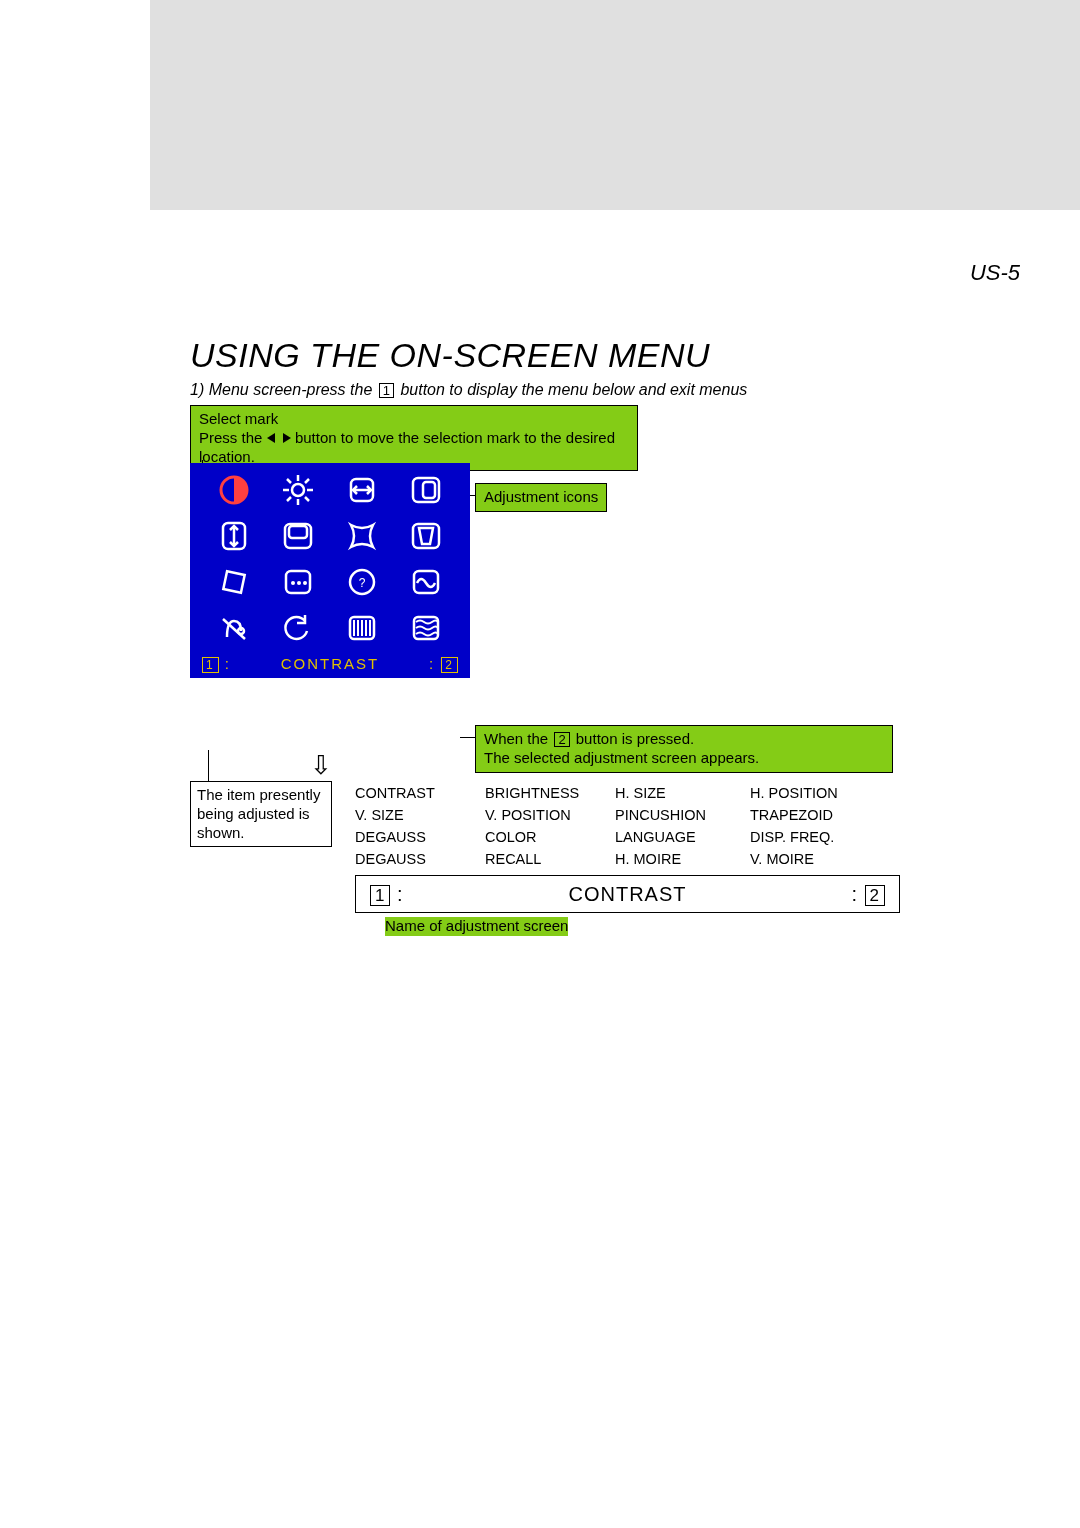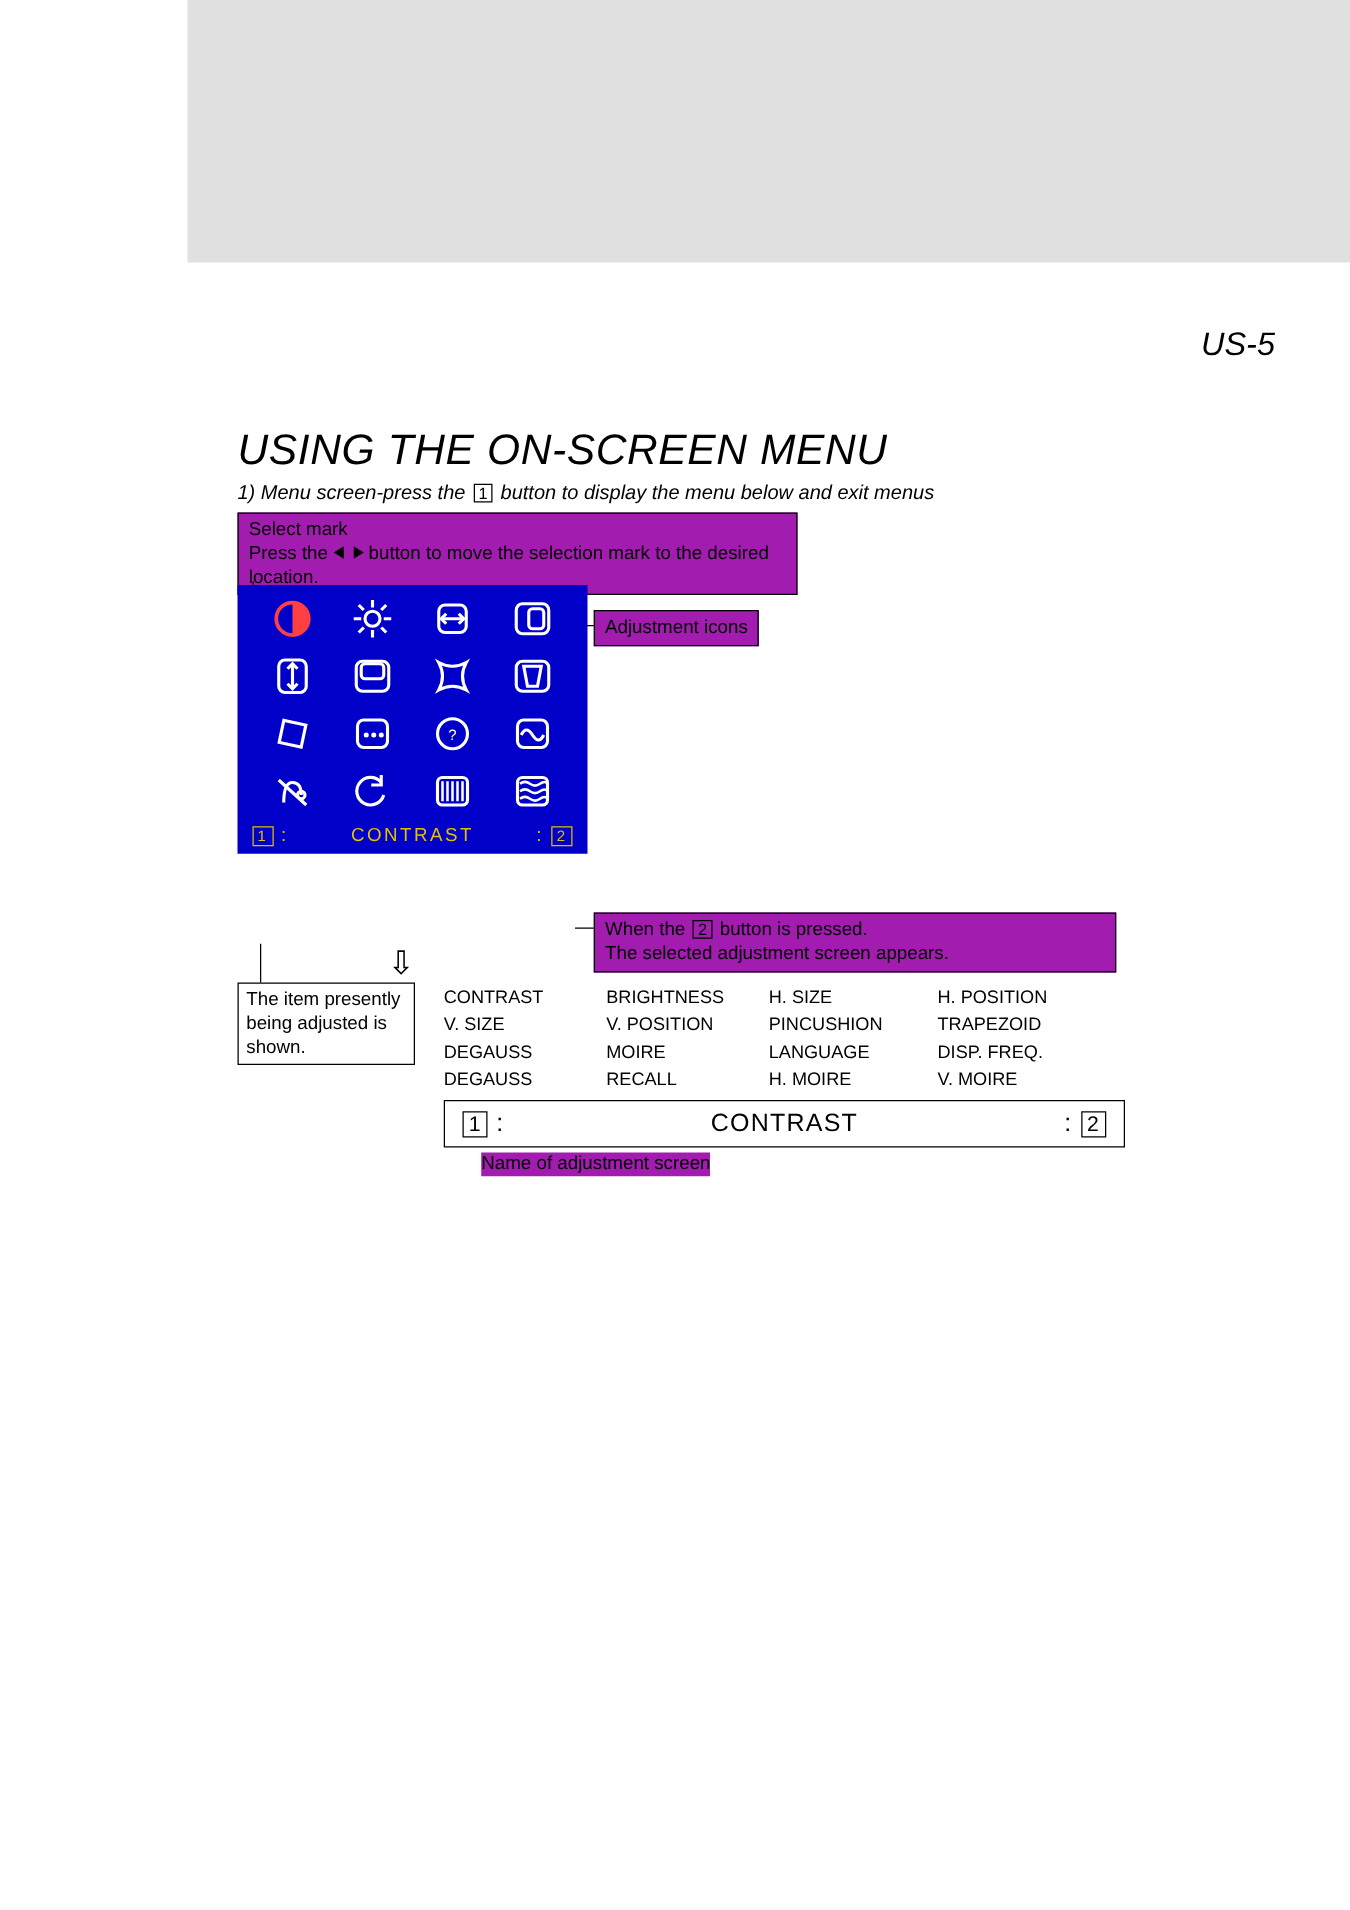--- a/index.html
+++ b/index.html
@@ -15,21 +15,21 @@
     box-sizing: border-box;
   }
   .page {
     padding: 0 40px 0 190px;
     box-sizing: border-box;
     position: relative;
   }
   .page-code {
     text-align: right;
     font-style: italic;
-    font-size: 26px;
+    font-size: 22px;
     margin: 50px 20px 0 0;
   }
   .title {
     font-style: italic;
     font-size: 34px;
     margin: 50px 0 6px 0;
     letter-spacing: 0.5px;
   }
   .subtitle {
     font-style: italic;
@@ -46,21 +46,21 @@
     padding: 0 3px;
     margin: 0 2px;
   }
   .section {
     position: relative;
   }
   .callout {
     border: 1px solid #000;
     font-size: 15px;
     padding: 4px 8px;
-    background: #a21caf;
+    background: #84cc16;
     position: absolute;
     line-height: 1.25;
   }
   .leader {
     position: absolute;
     background: #000;
   }
   .leader.h { height: 1px; }
   .leader.v { width: 1px; }
   
@@ -348,21 +348,21 @@
     <div class="labels-grid">
       <span>CONTRAST</span>
       <span>BRIGHTNESS</span>
       <span>H. SIZE</span>
       <span>H. POSITION</span>
       <span>V. SIZE</span>
       <span>V. POSITION</span>
       <span>PINCUSHION</span>
       <span>TRAPEZOID</span>
       <span>DEGAUSS</span>
-      <span>MOIRE</span>
+      <span>COLOR</span>
       <span>LANGUAGE</span>
       <span>DISP. FREQ.</span>
       <span>DEGAUSS</span>
       <span>RECALL</span>
       <span>H. MOIRE</span>
       <span>V. MOIRE</span>
     </div>
 
     <div class="contrast-bar">
       <span><span class="bn">1</span> <span>:</span></span>

